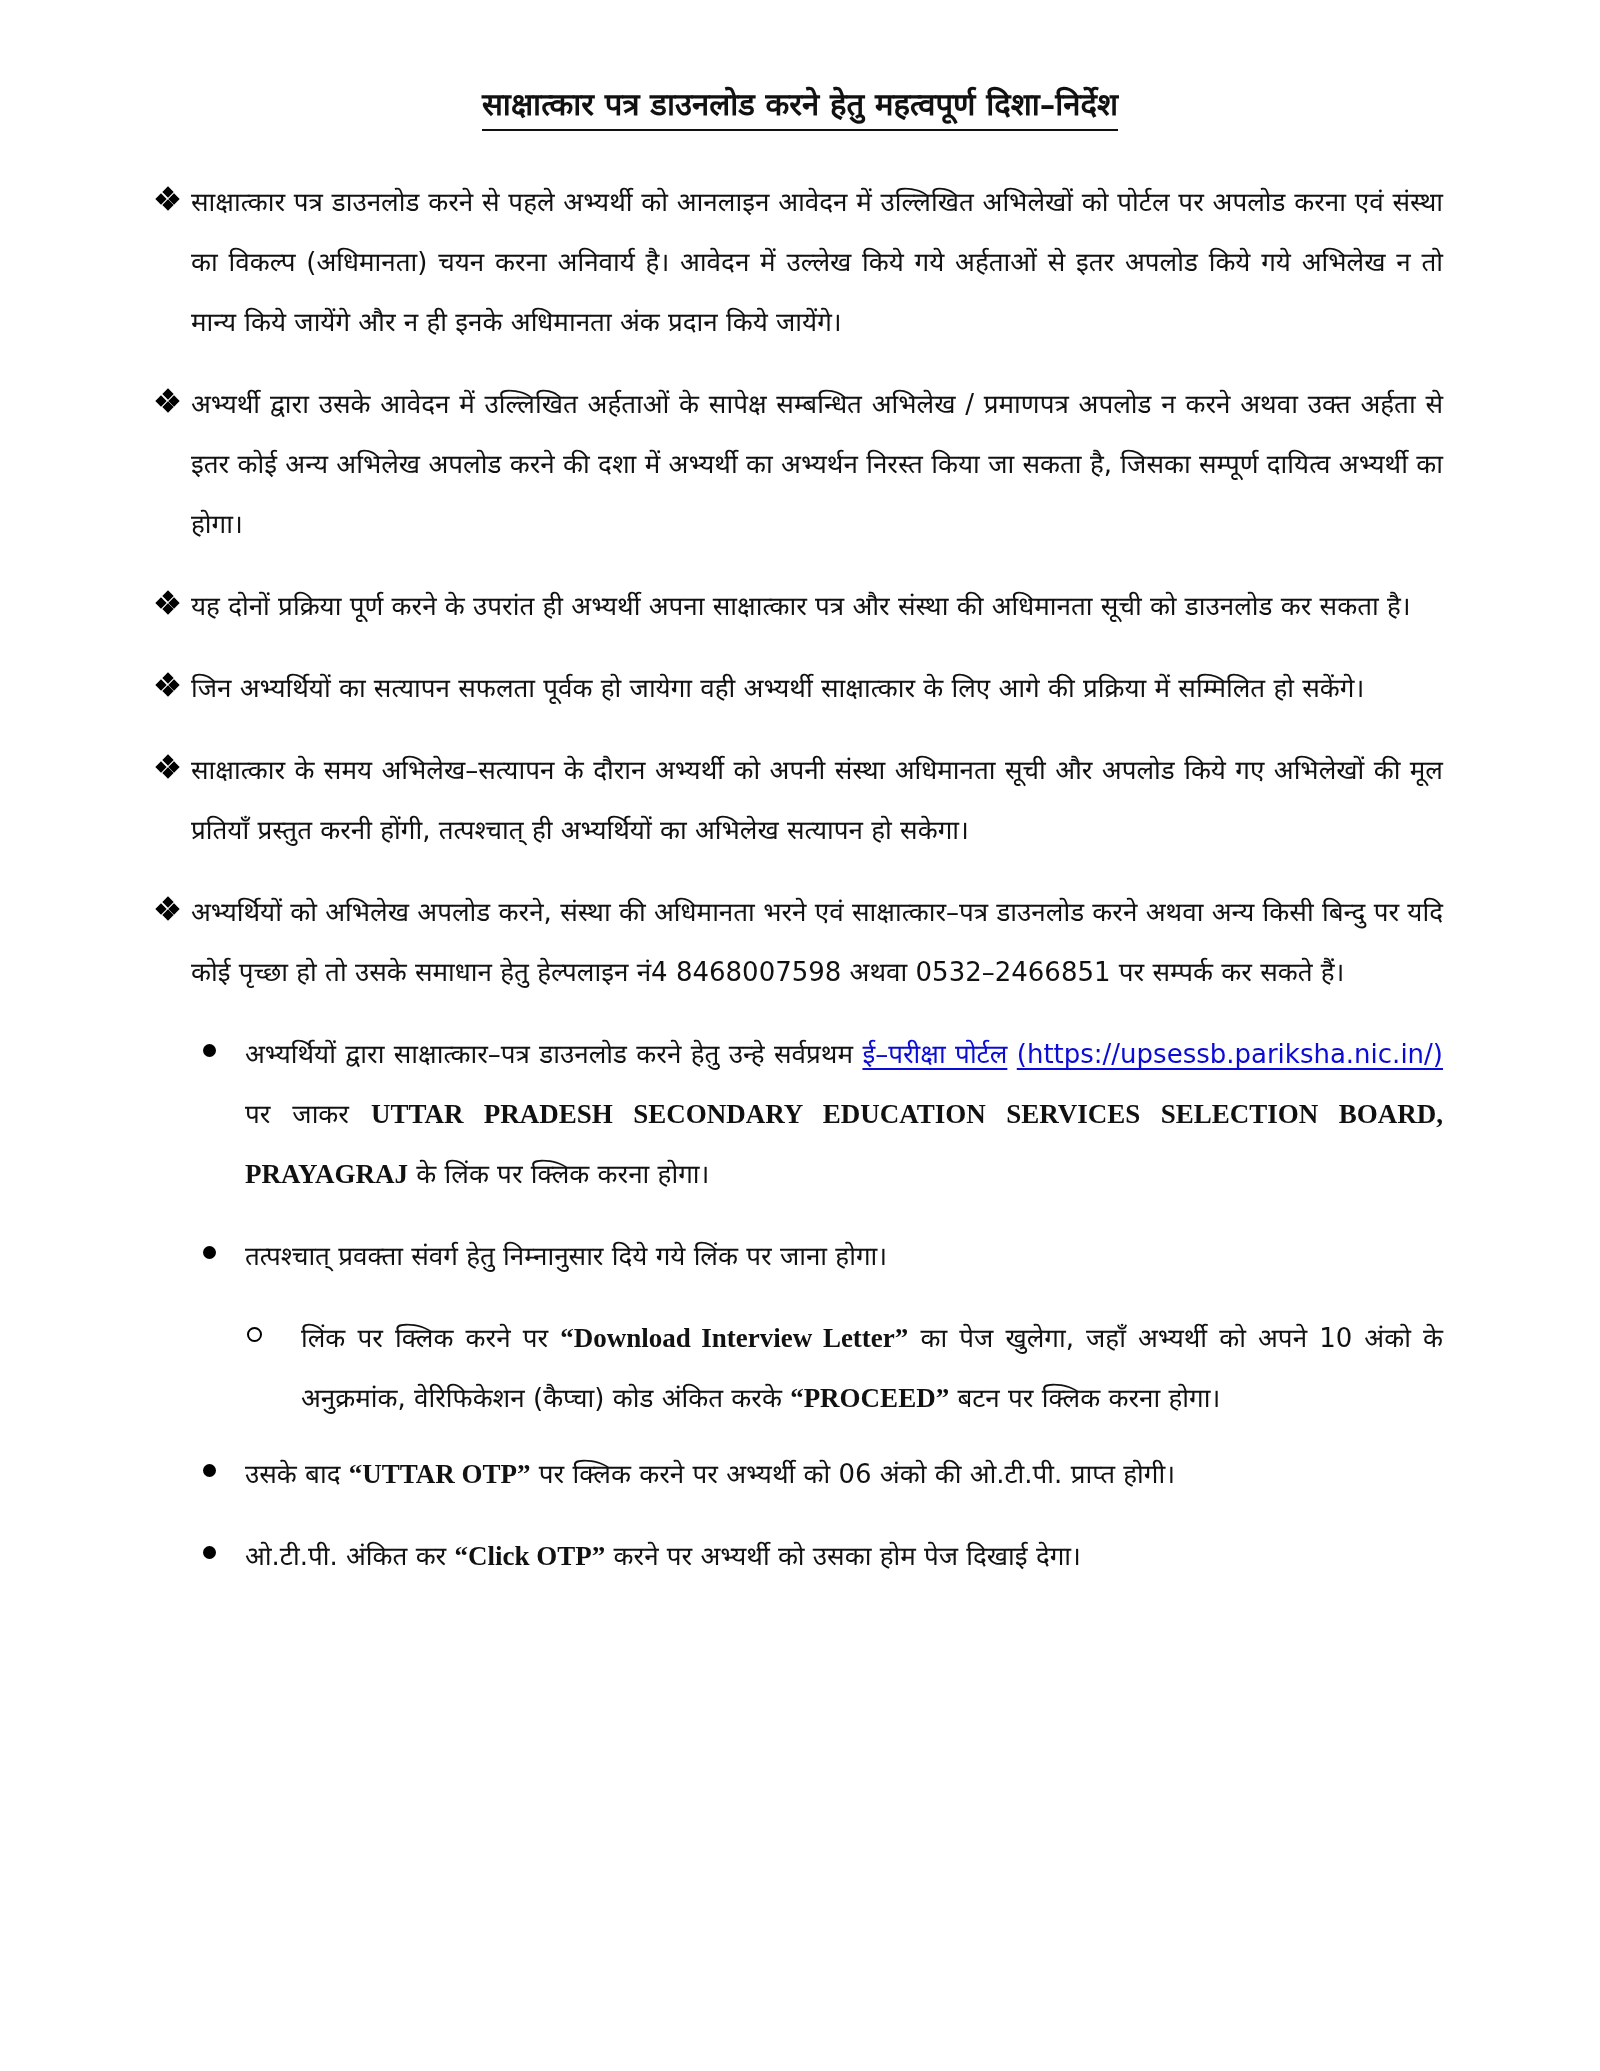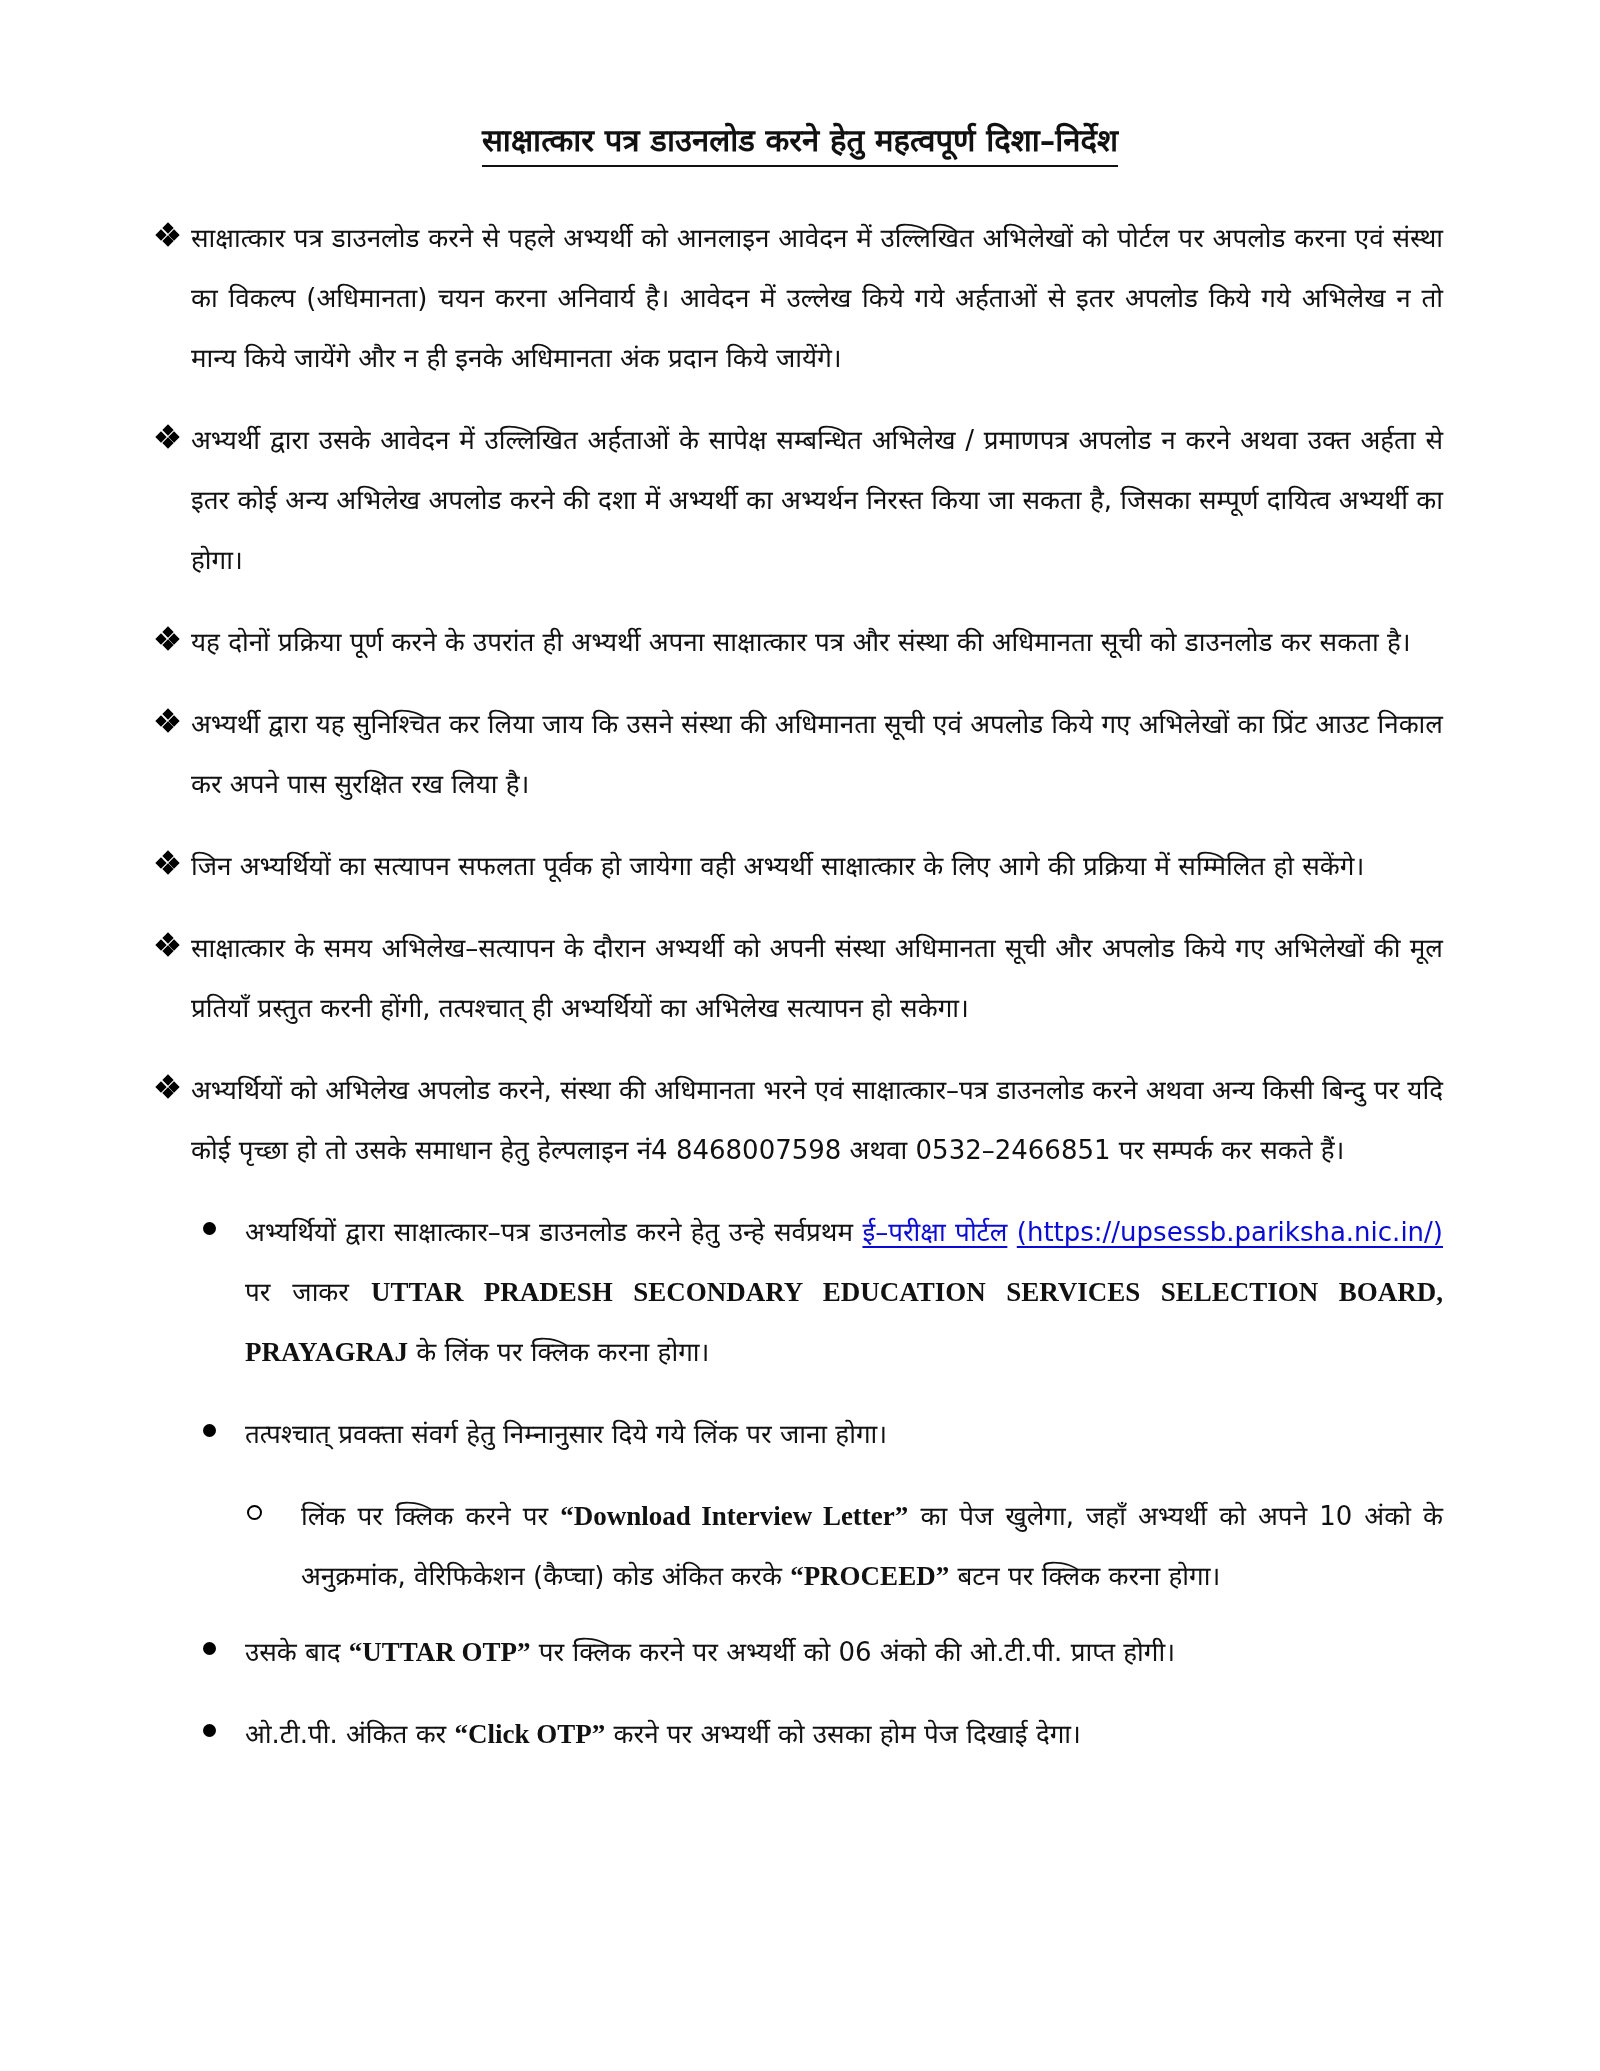--- a/index.html
+++ b/index.html
@@ -6,21 +6,21 @@
   body{
     width:1600px;height:2071px;
     background:#ffffff;
     font-family:"DejaVu Sans","Liberation Sans",sans-serif;
     color:#111111;
     -webkit-font-smoothing:antialiased;
   }
   .page{
     box-sizing:border-box;
     width:1600px;height:1803px;
-    padding:118px 157px 60px 157px;
+    padding:82px 157px 60px 157px;
     overflow:hidden;
   }
   h1,h2{
     text-align:center;
     font-size:31px;
     font-weight:600;
     margin:0 0 48px 0;
     letter-spacing:0;
   }
   h2{margin:34px 0 46px 0;}
@@ -114,31 +114,20 @@
     </div>
     <div class="row">
       <span class="marker-col">
           <span class="diamond4">
             <i></i>
             <i></i>
             <i></i>
             <i></i>
           </span>
         </span>
-      <p class="btext"><span class="seg-n">अभ्यर्थी द्वारा यह सुनिश्चित कर लिया जाय कि उसने संस्था की अधिमानता सूची एवं अपलोड किये गए अभिलेखों का प्रिंट आउट निकाल कर अपने पास सुरक्षित रख लिया है।</span></p>
-    </div>
-    <div class="row">
-      <span class="marker-col">
-          <span class="diamond4">
-            <i></i>
-            <i></i>
-            <i></i>
-            <i></i>
-          </span>
-        </span>
       <p class="btext"><span class="seg-n">जिन अभ्यर्थियों का सत्यापन सफलता पूर्वक हो जायेगा वही अभ्यर्थी साक्षात्कार के लिए आगे की प्रक्रिया में सम्मिलित हो सकेंगे।</span></p>
     </div>
     <div class="row">
       <span class="marker-col">
           <span class="diamond4">
             <i></i>
             <i></i>
             <i></i>
             <i></i>
           </span>

